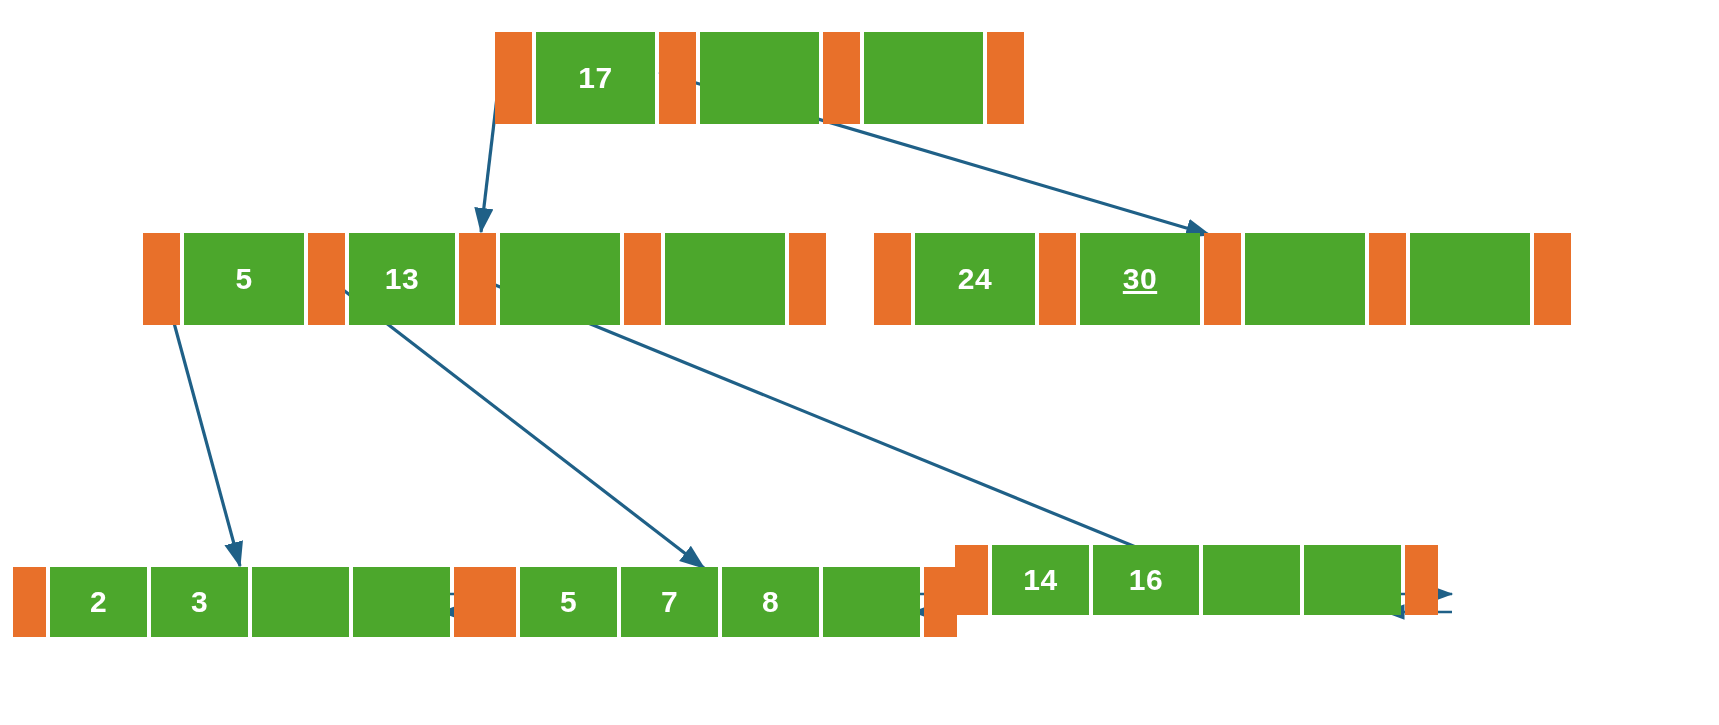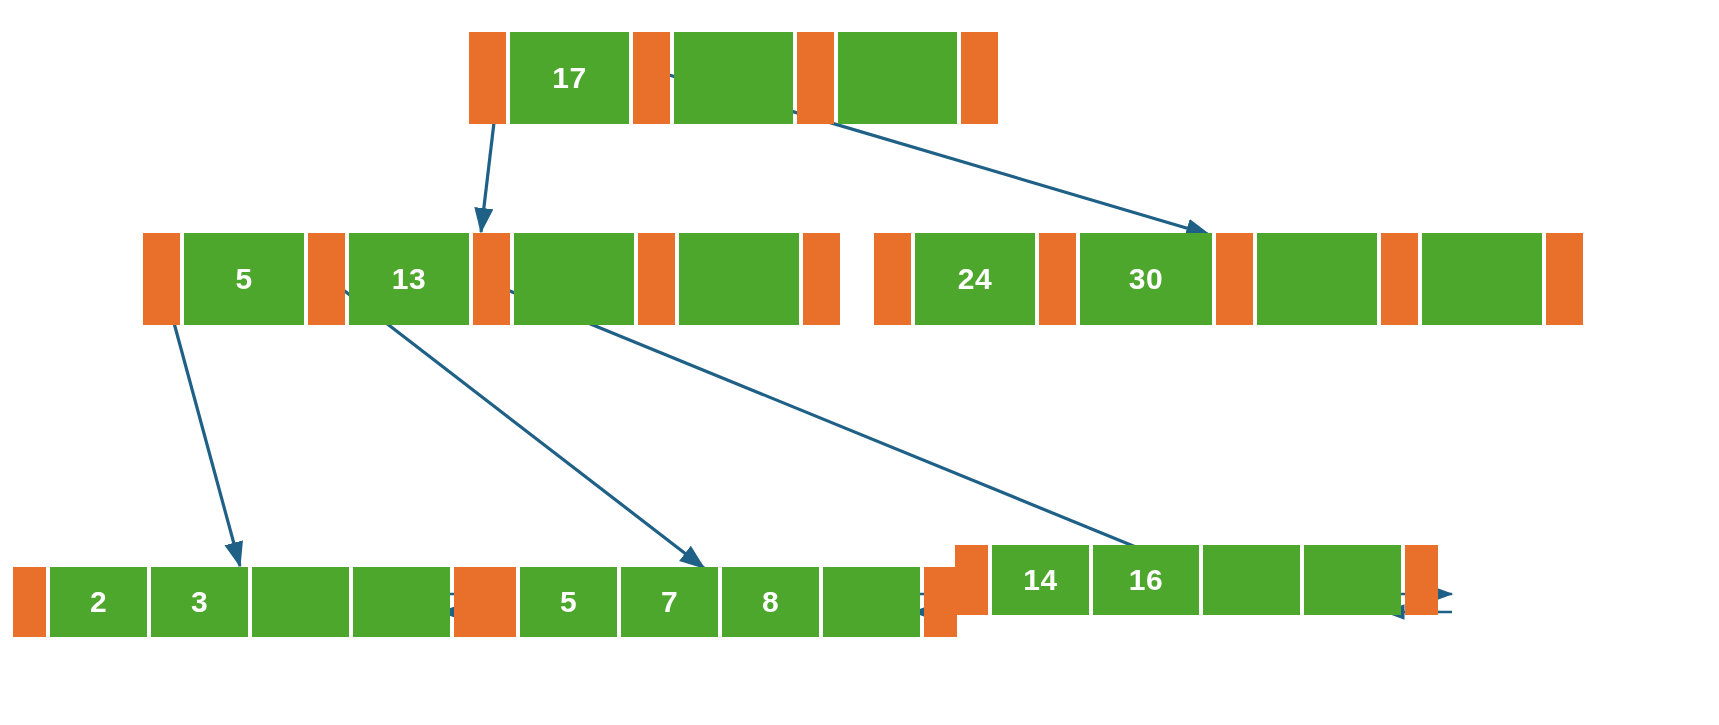--- a/index.html
+++ b/index.html
@@ -78,21 +78,21 @@
         <line x1="441" y1="594" x2="508" y2="594" stroke="#1f6087" stroke-width="2.6" marker-end="url(#arrowhead-small)"></line>
         <line x1="508" y1="612" x2="441" y2="612" stroke="#1f6087" stroke-width="2.6" marker-end="url(#arrowhead-small)"></line>
         <line x1="913" y1="594" x2="980" y2="594" stroke="#1f6087" stroke-width="2.6" marker-end="url(#arrowhead-small)"></line>
         <line x1="980" y1="612" x2="913" y2="612" stroke="#1f6087" stroke-width="2.6" marker-end="url(#arrowhead-small)"></line>
         <line x1="1385" y1="594" x2="1452" y2="594" stroke="#1f6087" stroke-width="2.6" marker-end="url(#arrowhead-small)"></line>
         <line x1="1452" y1="612" x2="1385" y2="612" stroke="#1f6087" stroke-width="2.6" marker-end="url(#arrowhead-small)"></line>
       </g>
   </svg>
 
   <div id="nodes-layer">
-      <div class="node" style="left: 469px; top: 32px; height: 92px; border-radius: 12px;">
+      <div class="node" style="left: 495px; top: 32px; height: 92px; border-radius: 12px;">
         <div class="cell ptr" style="width: 37px;"></div>
         <div class="cell gap" style="width: 4px;"></div>
         <div class="cell key" style="width: 119px;">17</div>
         <div class="cell gap" style="width: 4px;"></div>
         <div class="cell ptr" style="width: 37px;"></div>
         <div class="cell gap" style="width: 4px;"></div>
         <div class="cell key" style="width: 119px;"></div>
         <div class="cell gap" style="width: 4px;"></div>
         <div class="cell ptr" style="width: 37px;"></div>
         <div class="cell gap" style="width: 4px;"></div>
@@ -100,40 +100,40 @@
         <div class="cell gap" style="width: 4px;"></div>
         <div class="cell ptr" style="width: 37px;"></div>
       </div>
       <div class="node" style="left: 143px; top: 233px; height: 92px;">
         <div class="cell ptr" style="width: 37px;"></div>
         <div class="cell gap" style="width: 4px;"></div>
         <div class="cell key" style="width: 120px;">5</div>
         <div class="cell gap" style="width: 4px;"></div>
         <div class="cell ptr" style="width: 37px;"></div>
         <div class="cell gap" style="width: 4px;"></div>
-        <div class="cell key" style="width: 120px;">13</div>
+        <div class="cell key" style="width: 106px;">13</div>
         <div class="cell gap" style="width: 4px;"></div>
         <div class="cell ptr" style="width: 37px;"></div>
         <div class="cell gap" style="width: 4px;"></div>
         <div class="cell key" style="width: 120px;"></div>
         <div class="cell gap" style="width: 4px;"></div>
         <div class="cell ptr" style="width: 37px;"></div>
         <div class="cell gap" style="width: 4px;"></div>
         <div class="cell key" style="width: 120px;"></div>
         <div class="cell gap" style="width: 4px;"></div>
         <div class="cell ptr" style="width: 37px;"></div>
       </div>
       <div class="node" style="left: 874px; top: 233px; height: 92px;">
         <div class="cell ptr" style="width: 37px;"></div>
         <div class="cell gap" style="width: 4px;"></div>
         <div class="cell key" style="width: 120px;">24</div>
         <div class="cell gap" style="width: 4px;"></div>
         <div class="cell ptr" style="width: 37px;"></div>
         <div class="cell gap" style="width: 4px;"></div>
-        <div class="cell key" style="width: 132px;">30</div>
+        <div class="cell key" style="width: 120px; text-decoration: underline;">30</div>
         <div class="cell gap" style="width: 4px;"></div>
         <div class="cell ptr" style="width: 37px;"></div>
         <div class="cell gap" style="width: 4px;"></div>
         <div class="cell key" style="width: 120px;"></div>
         <div class="cell gap" style="width: 4px;"></div>
         <div class="cell ptr" style="width: 37px;"></div>
         <div class="cell gap" style="width: 4px;"></div>
         <div class="cell key" style="width: 120px;"></div>
         <div class="cell gap" style="width: 4px;"></div>
         <div class="cell ptr" style="width: 37px;"></div>

